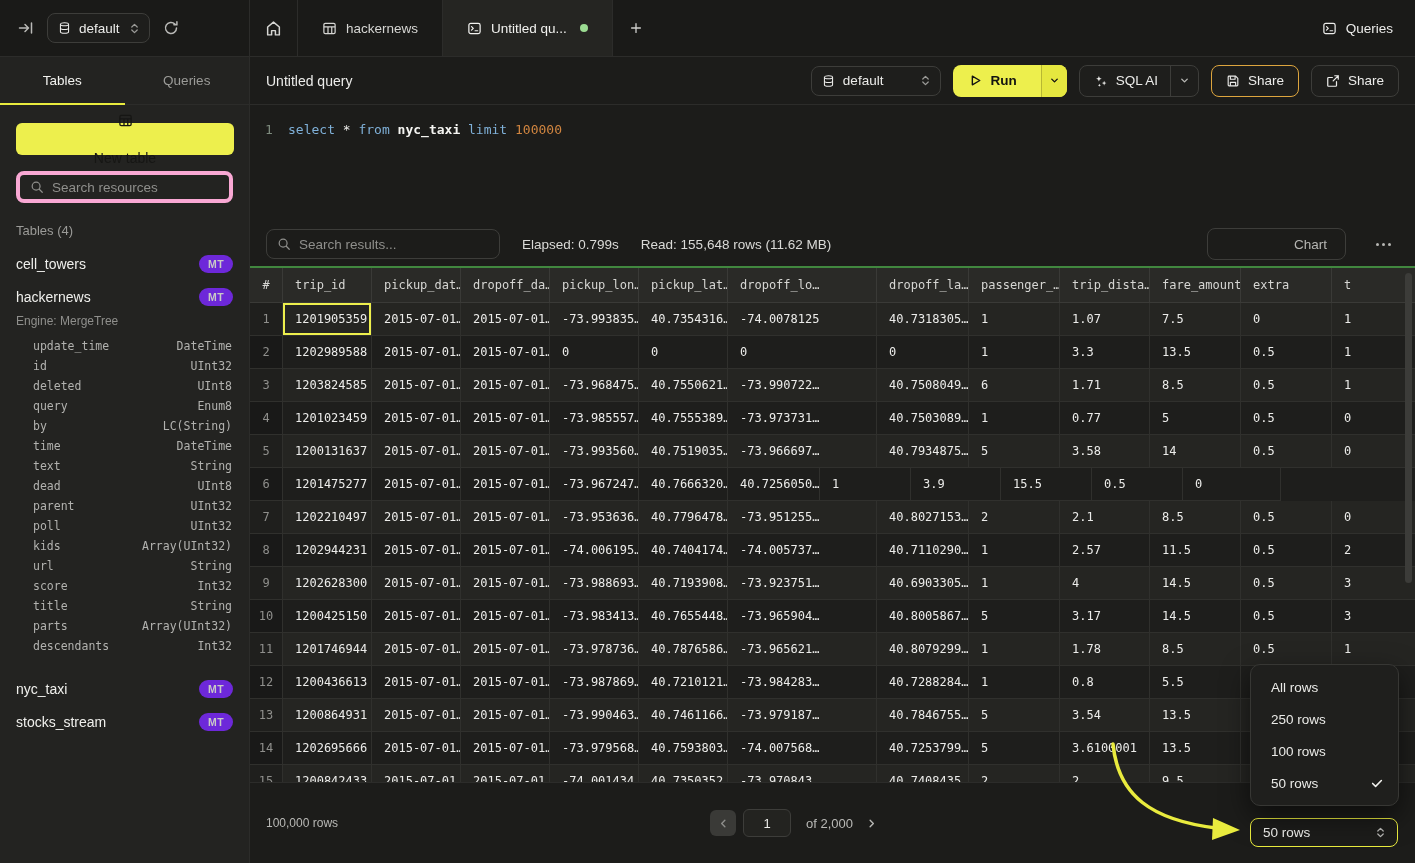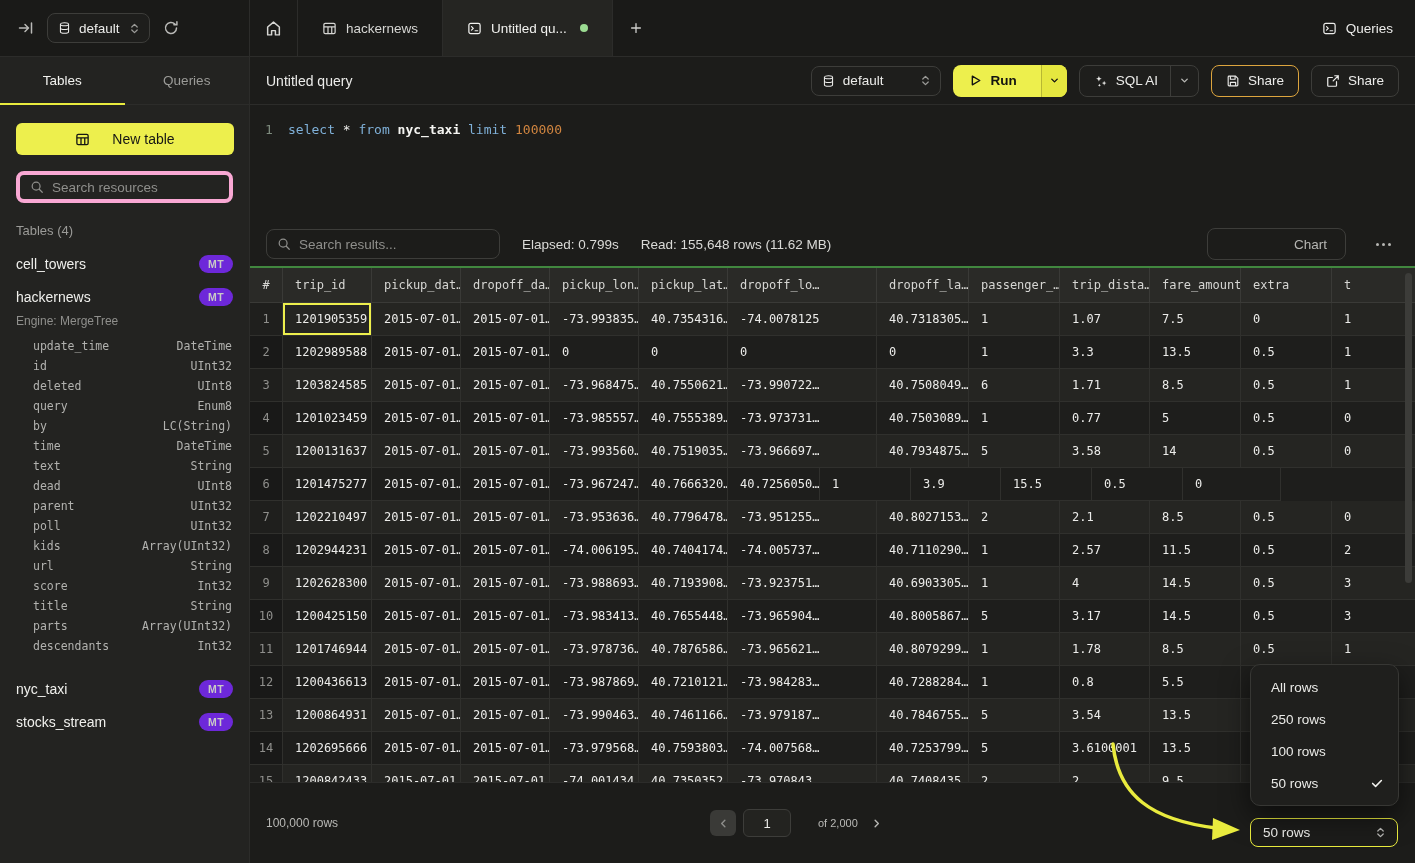--- a/index.html
+++ b/index.html
@@ -33,21 +33,21 @@
   .sidebar { position:absolute; top:57px; left:0; width:250px; bottom:0; background:#232321;
              border-right:1px solid #2c2c2a; overflow:hidden; }
   .side-tabs { height:48px; display:flex; align-items:stretch; border-bottom:1px solid #2c2c2a; }
   .side-tab { flex:1; display:flex; align-items:center; justify-content:center; font-size:13.5px;
               color:#9b9b98; position:relative; cursor:pointer; }
   .side-tab.active { color:#f2f2ef; }
   .side-tab.active::after { content:""; position:absolute; left:0; right:0; bottom:-1px; height:2px;
                             background:#e9eb3e; }
   .new-table-btn { margin:18px 16px 0; height:32px; background:#edef4d; border:none; border-radius:6px;
                    width:218px; display:flex; align-items:center; justify-content:center; gap:22px;
-                   color:#161614; font-size:14px; font-weight:500; cursor:pointer; }
+                   color:#161614; font-size:14px; font-weight:500; cursor:pointer;flex-direction:column; }
   .side-search { margin:16px 16px 0; height:32px; border:4px solid #f9a8d4; border-radius:8px;
                  display:flex; align-items:center; gap:8px; padding:0 10px; color:#8f8f8c; }
   .side-search input { flex:1; background:transparent; border:none; outline:none; color:#ececea;
                        font-size:13.5px; font-family:inherit; min-width:0; }
   .side-search input::placeholder { color:#8f8f8c; }
   .section-label { margin:20px 16px 9px; color:#9b9b98; font-size:13px; }
   .table-item { height:33px; display:flex; align-items:center; justify-content:space-between;
                 padding:0 16px; cursor:pointer; }
   .table-item .tname { font-size:14px; color:#f0f0ed; }
   .badge { background:#6d28d9; color:#c9c9c6; font-size:10.5px; font-weight:700; letter-spacing:.4px;
@@ -121,21 +121,21 @@
   
   .footer { position:absolute; left:0; right:0; bottom:0; height:81px; background:#1c1c1a;
             border-top:1px solid #2c2c2a; display:flex; align-items:center; padding:0 16px; }
   .total-rows { font-size:12px; color:#b9b9b6; }
   .pager { position:absolute; left:460px; top:50%; transform:translateY(-50%); display:flex;
            align-items:center; gap:7px; }
   .page-prev { width:26px; height:26px; background:#3a3a37; border:none; border-radius:6px;
                display:flex; align-items:center; justify-content:center; color:#8f8f8c; cursor:pointer; }
   .page-input { width:48px; height:28px; background:#232320; border:1px solid #3d3d3a; border-radius:6px;
                 color:#ececea; text-align:center; font-size:13px; font-family:inherit; outline:none; }
-  .page-total { color:#b9b9b6; font-size:11px; margin-left:20px; }
+  .page-total { color:#b9b9b6; font-size:13px; margin-left:8px; }
   .page-next { background:none; border:none; color:#b9b9b6; padding:0 6px; cursor:pointer; }
   .rows-select { position:absolute; right:17px; top:35px; width:148px; height:29px; background:#1c1c1a;
                  border:1.5px solid #e9eb3e; border-radius:8px; display:flex; align-items:center;
                  justify-content:space-between; padding:0 12px; font-size:13.5px; color:#f0f0ed;
                  cursor:pointer; }
   .rows-select .cap { color:#b9b9b6; }
 
   
   .rows-menu { position:absolute; left:1250px; top:664px; width:149px; background:#1f1f1d;
                border:1px solid #373734; border-radius:10px; padding:6px 0; z-index:40;

